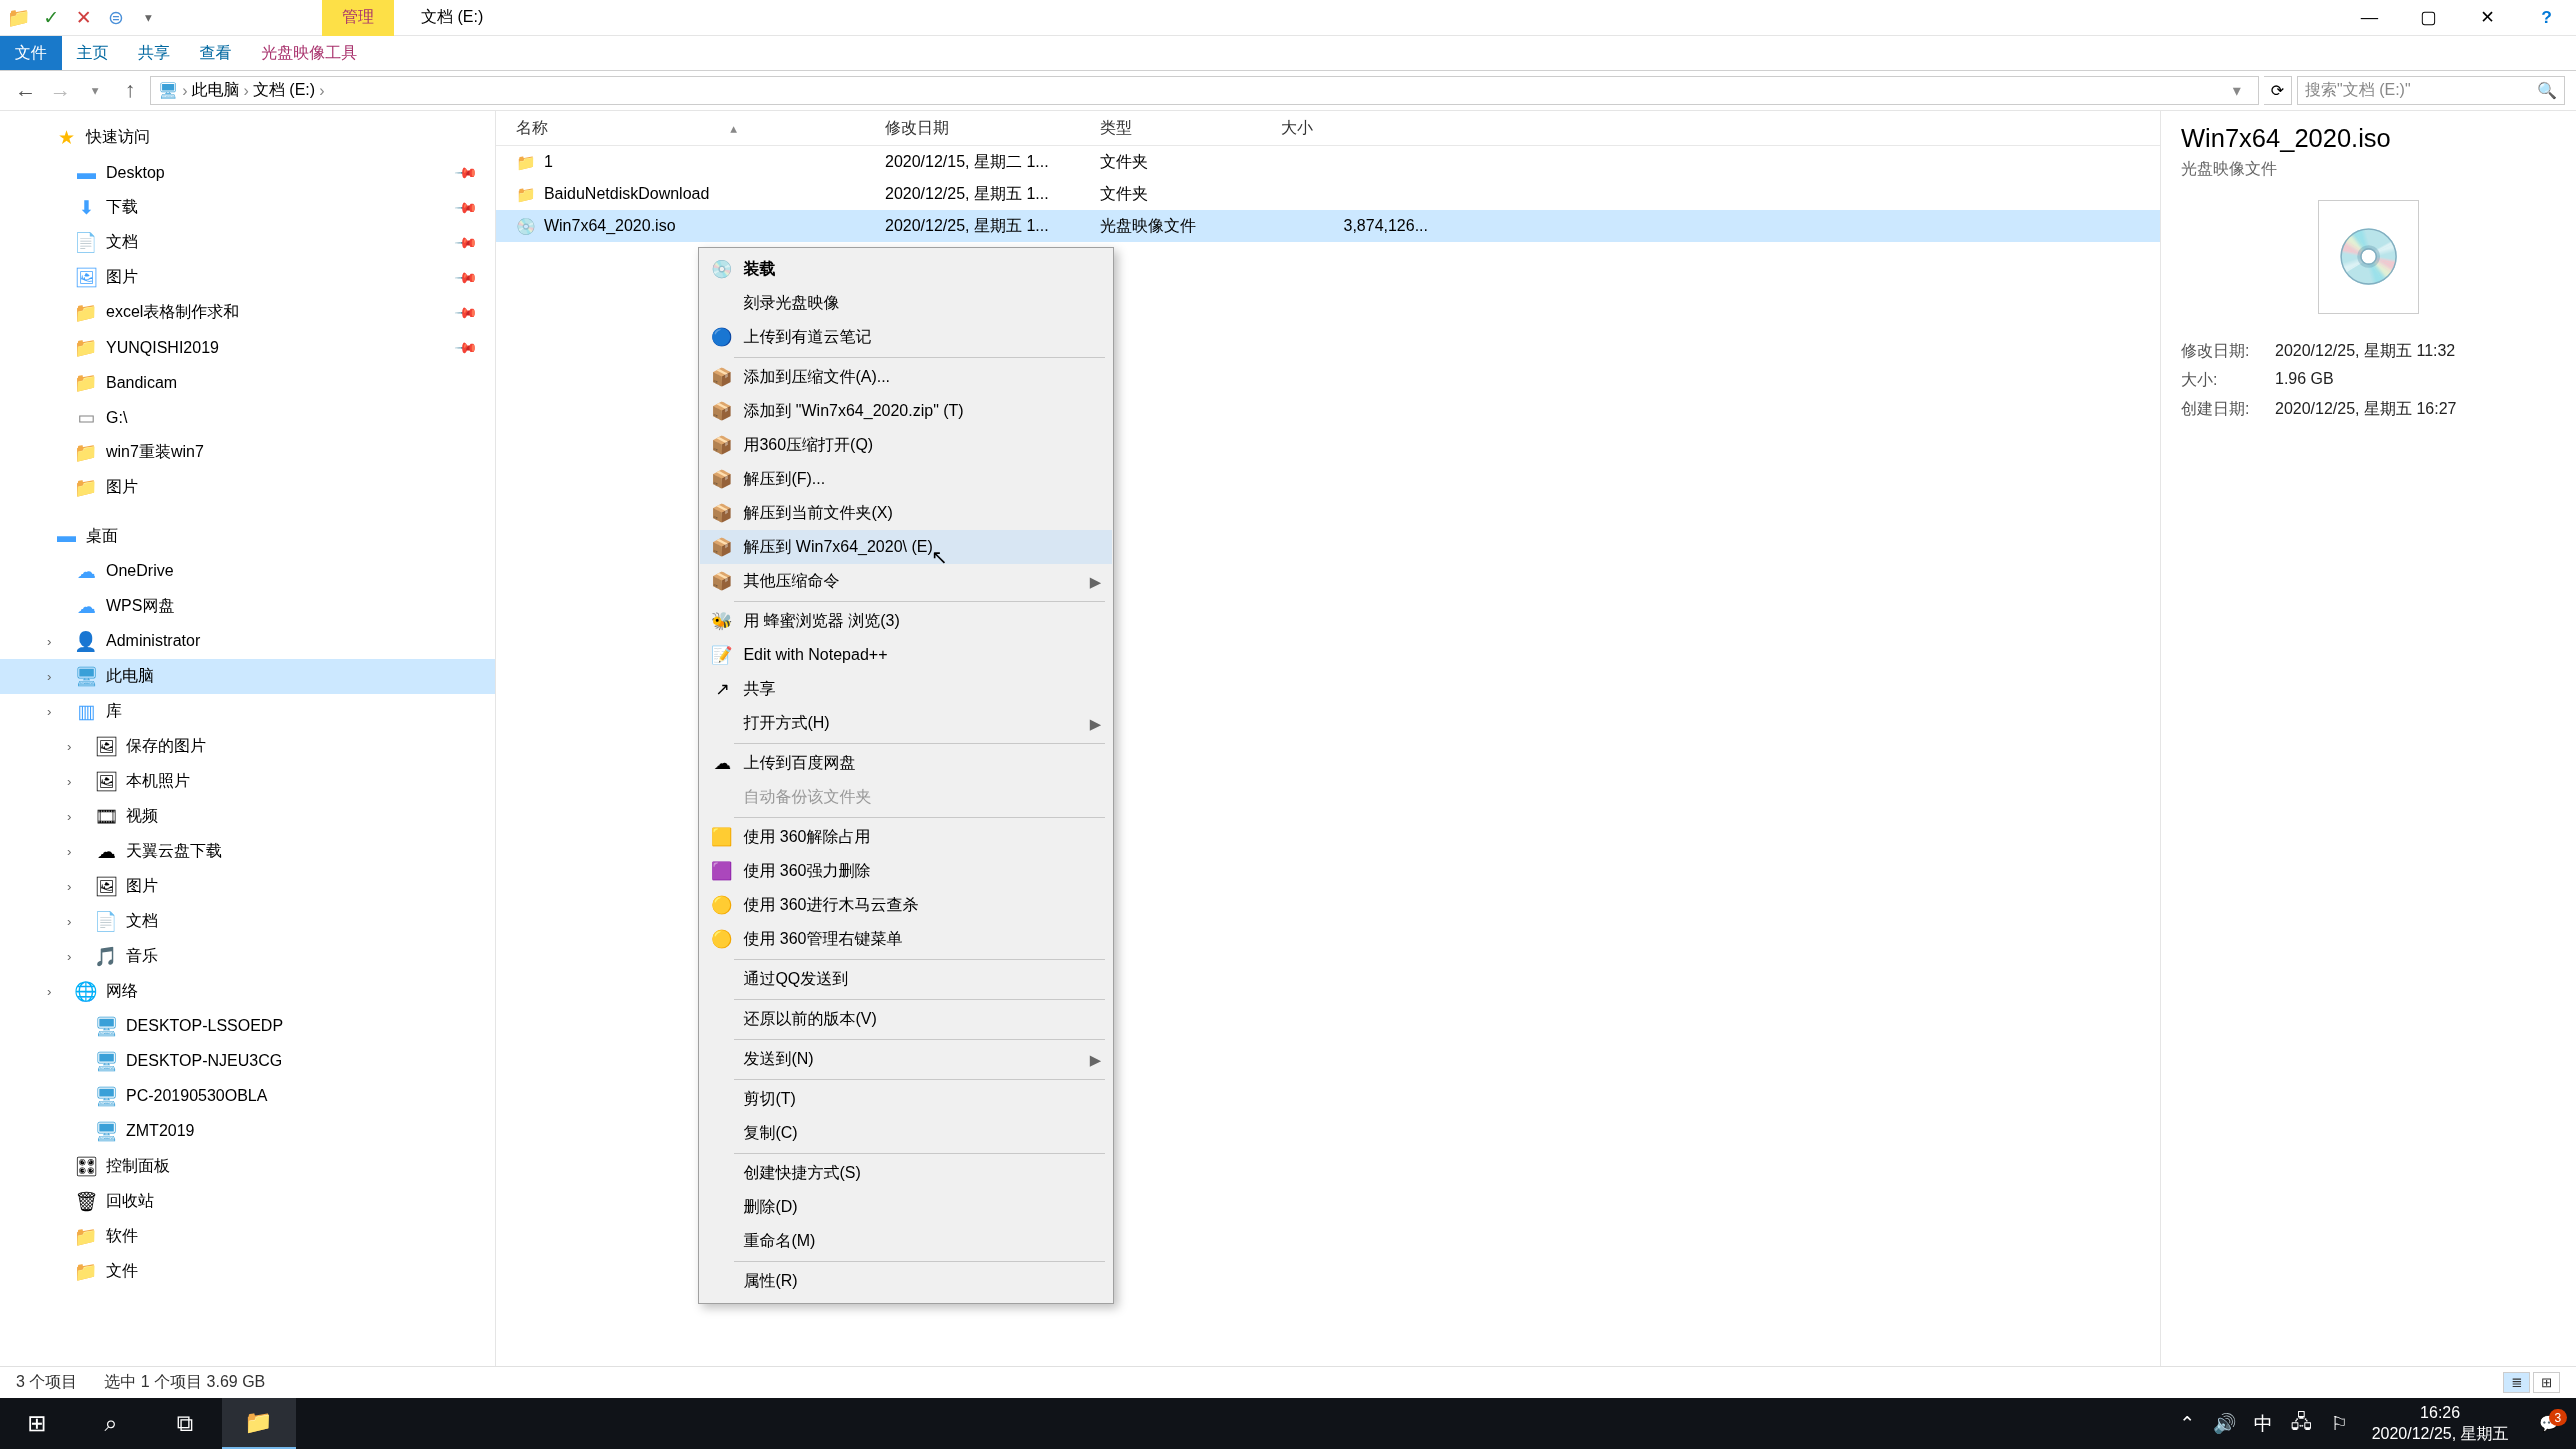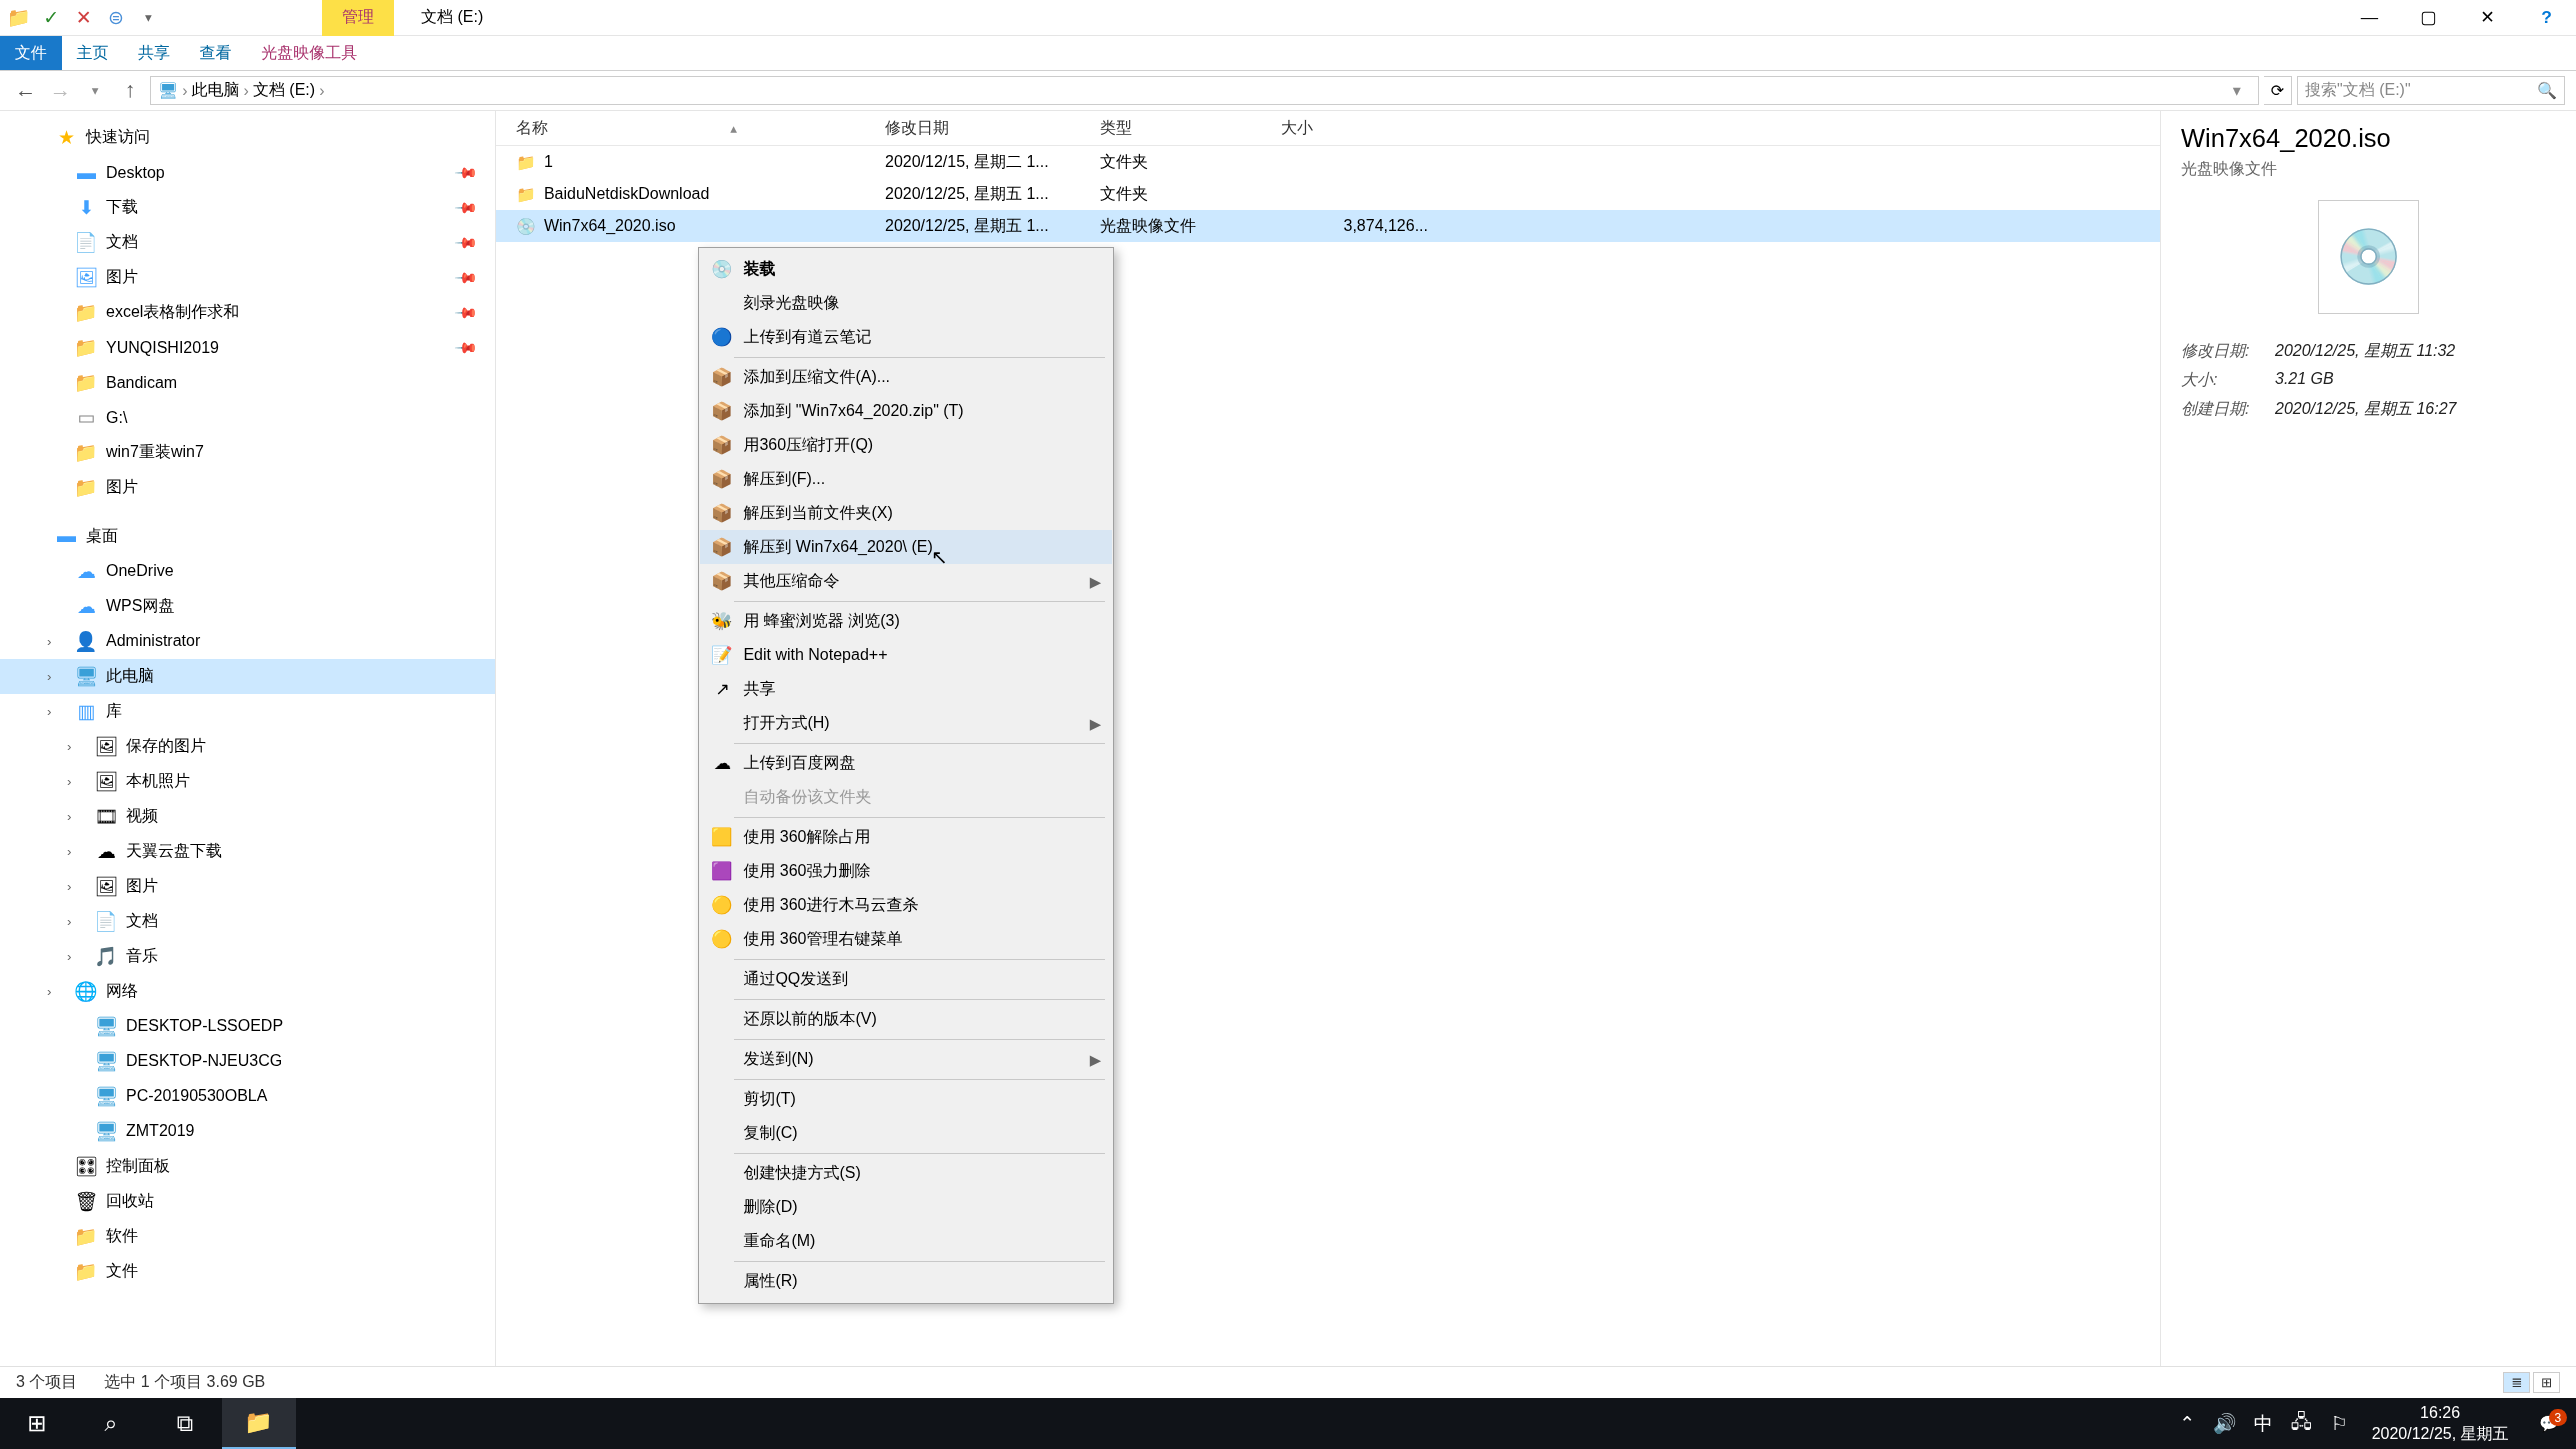--- a/index.html
+++ b/index.html
@@ -62,21 +62,21 @@
 .rc.d{ width:215px;}
 .rc.t{ width:181px;text-align:right;}
 .rc.s{ width:174px; justify-content:flex-end; padding-right:27px;}
 .disc-ico{ color:#888;}
 
 
 .details { width:416px; border-left:0.7px solid #e5e5e5; padding:13.4px 20px;}
 .details h2{ font-size:25.5px; font-weight:400; margin-bottom:5.4px;}
 .details .sub{ color:#666; margin-bottom:20px;}
 .details .bigicon{ width:101px; height:114px; border:0.7px solid #ccc; margin:0 auto 27px; display:flex; align-items:center; justify-content:center; font-size:54px; color:#bbb;}
-.kv { display:flex; margin-bottom:8px;font-style:italic;}
+.kv { display:flex; margin-bottom:8px;}
 .kv .k{ width:94px; color:#555;}
 .kv .v{ color:#222;}
 
 
 .status { height:32px; border-top:0.7px solid #e0e0e0; display:flex; align-items:center; padding:0 16px; gap:27px; color:#333;}
 .status .view { margin-left:auto; display:flex; gap:2.7px;}
 .status .vb{ width:27px; height:21.5px; border:0.7px solid #ccc; display:flex; align-items:center; justify-content:center; font-size:13.4px;}
 .status .vb.sel{ background:#cce8ff;}
 
 
@@ -371,21 +371,21 @@
   <div class="details">
     <h2>Win7x64_2020.iso</h2>
     <div class="sub">光盘映像文件</div>
     <div class="bigicon">💿</div>
     <div class="kv">
         <div class="k">修改日期:</div>
         <div class="v">2020/12/25, 星期五 11:32</div>
       </div>
     <div class="kv">
         <div class="k">大小:</div>
-        <div class="v">3.21 GB</div>
+        <div class="v">1.96 GB</div>
       </div>
     <div class="kv">
         <div class="k">创建日期:</div>
         <div class="v">2020/12/25, 星期五 16:27</div>
       </div>
   </div>
 </div>
 
 <div class="status">
   <span>3 个项目</span>

